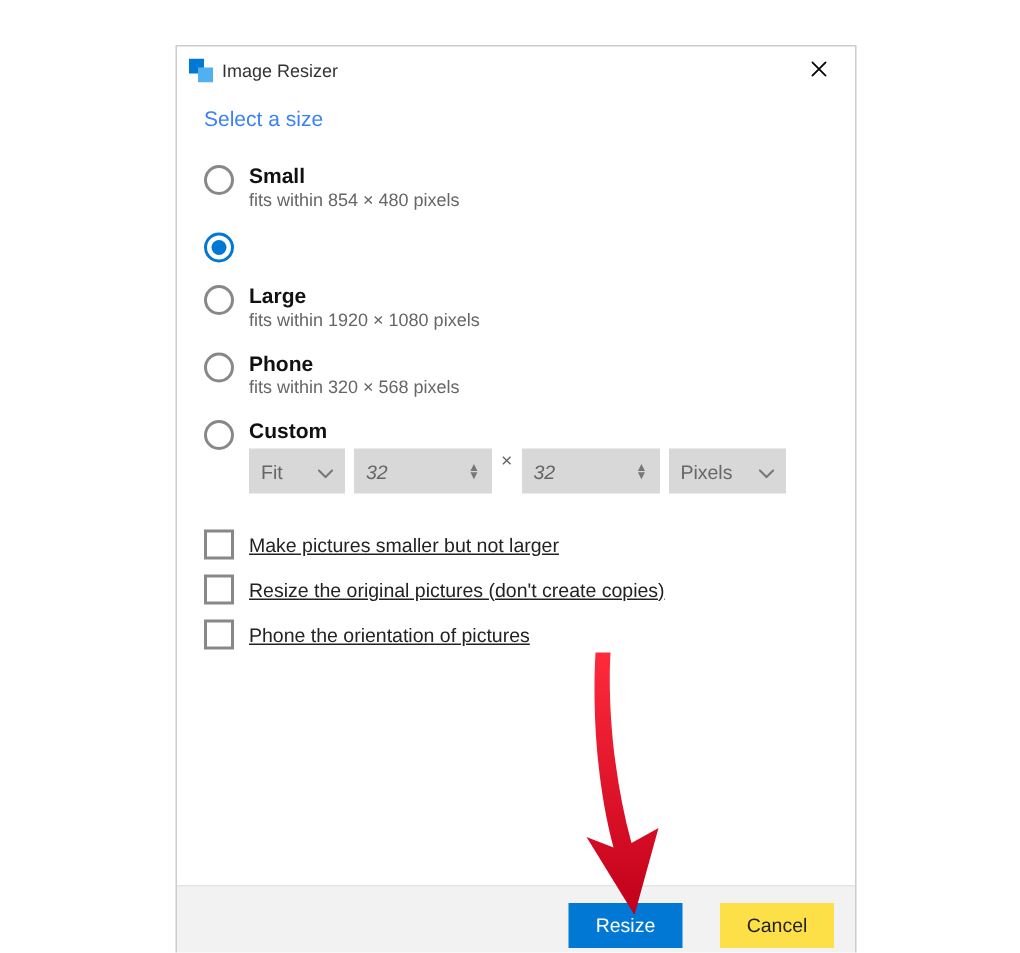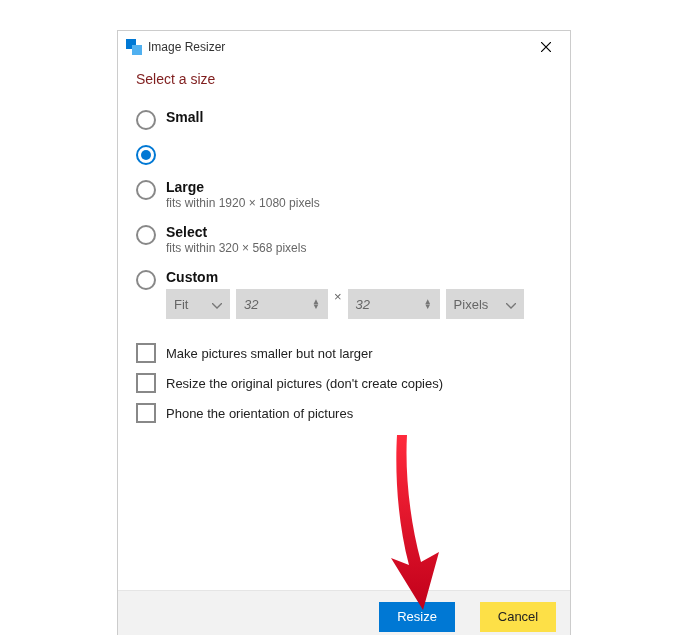--- a/index.html
+++ b/index.html
@@ -16,21 +16,21 @@
       height: 32px;
       display: flex; align-items: center; justify-content: space-between;
       padding: 0 8px;
     }
     .titlebar-left { display: flex; align-items: center; gap: 6px; }
     .app-icon { width: 16px; height: 16px; }
     .titlebar-title { font-size: 12px; color: #333; }
     .close-btn { width: 32px; height: 28px; display: flex; align-items: center; justify-content: center; cursor: pointer; }
     .close-btn svg { width: 10px; height: 10px; }
     .content { padding: 8px 18px 10px 18px; flex: 1; }
-    .heading { font-size: 14px; color: #7f1d1d; margin-bottom: 22px; }
+    .heading { font-size: 14px; color: #3b82f6; margin-bottom: 22px; }
     .options { display: flex; flex-direction: column; gap: 14px; margin-bottom: 2px; }
     .option { display: flex; align-items: flex-start; gap: 10px; }
     .radio {
       width: 20px; height: 20px; border: 2px solid #888; border-radius: 50%;
       flex-shrink: 0; position: relative; cursor: pointer; margin-top: 1px;
     }
     .radio.selected { border-color: #0078d4; }
     .radio.selected::after {
       content: ""; position: absolute; left: 3px; top: 3px; width: 10px; height: 10px;
       background: #0078d4; border-radius: 50%;
@@ -48,21 +48,21 @@
     .spinner { width: 92px; font-style: italic; }
     .dropdown.unit { width: 78px; }
     .times { color: #666; font-size: 13px; }
     .chev { }
     .updown { display:flex; flex-direction:column; line-height:5px; font-size:8px; color:#777;}
     .checks { display: flex; flex-direction: column; gap: 10px; margin-top: 24px; }
     .check-row { display: flex; align-items: center; gap: 10px; }
     .checkbox {
       width: 20px; height: 20px; border: 2px solid #888; flex-shrink: 0; cursor: pointer;
     }
-    .check-label { font-size: 13px; color: #222; }
+    .check-label { font-size: 13px; color: #222; text-decoration: underline; }
     .footer {
       height: 52px; background: #f2f2f2; border-top: 1px solid #e5e5e5;
       display: flex; align-items: center; justify-content: flex-end;
       padding: 0 14px; gap: 25px;
     }
     .btn {
       height: 30px; min-width: 76px; display: flex; align-items: center; justify-content: center;
       font-size: 13px; cursor: pointer; border: none;
     }
     .btn-primary { background: #0078d4; color: #fff; }
@@ -93,36 +93,37 @@
   </div>
 
   <div class="content">
     <div class="heading">Select a size</div>
 
     <div class="options">
       <div class="option">
         <div class="radio"></div>
         <div class="option-text">
           <span class="option-label">Small</span>
+          <span class="option-desc">fits within 854 × 480 pixels</span>
         </div>
       </div>
       <div class="option">
         <div class="radio selected"></div>
       </div>
       <div class="option">
         <div class="radio"></div>
         <div class="option-text">
           <span class="option-label">Large</span>
           <span class="option-desc">fits within 1920 × 1080 pixels</span>
         </div>
       </div>
       <div class="option">
         <div class="radio"></div>
         <div class="option-text">
-          <span class="option-label">Select</span>
+          <span class="option-label">Phone</span>
           <span class="option-desc">fits within 320 × 568 pixels</span>
         </div>
       </div>
       <div class="option">
         <div class="radio"></div>
         <div class="option-text">
           <span class="option-label">Custom</span>
           <div class="custom-row">
             <div class="dropdown fit">
               <span>Fit</span>

